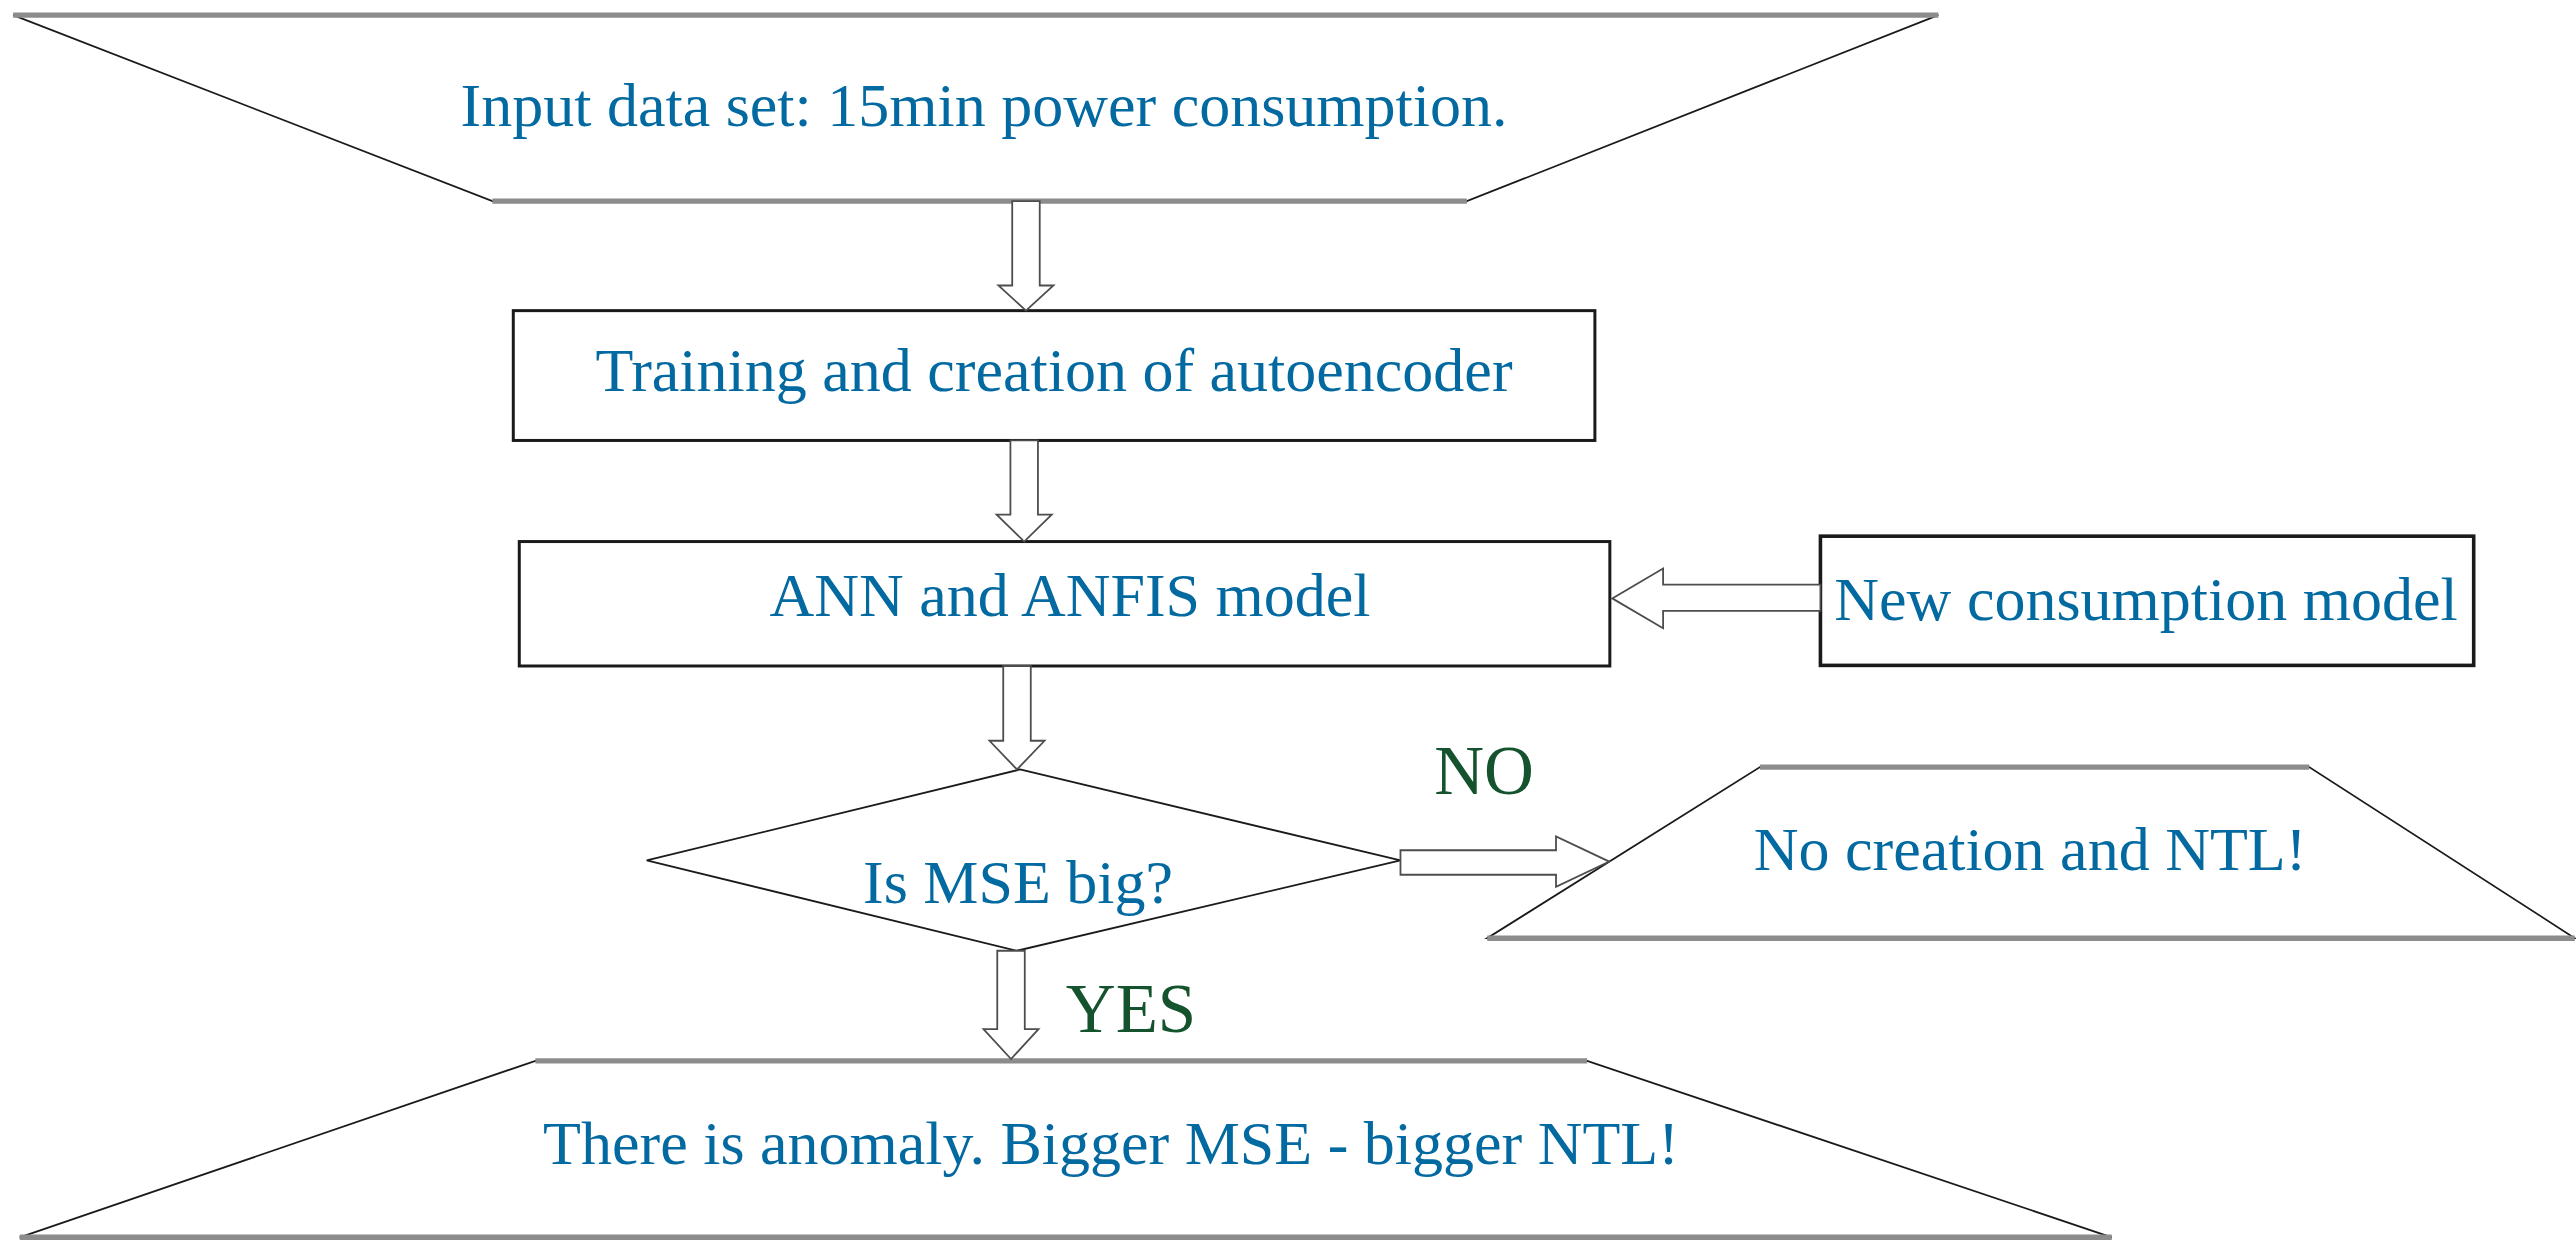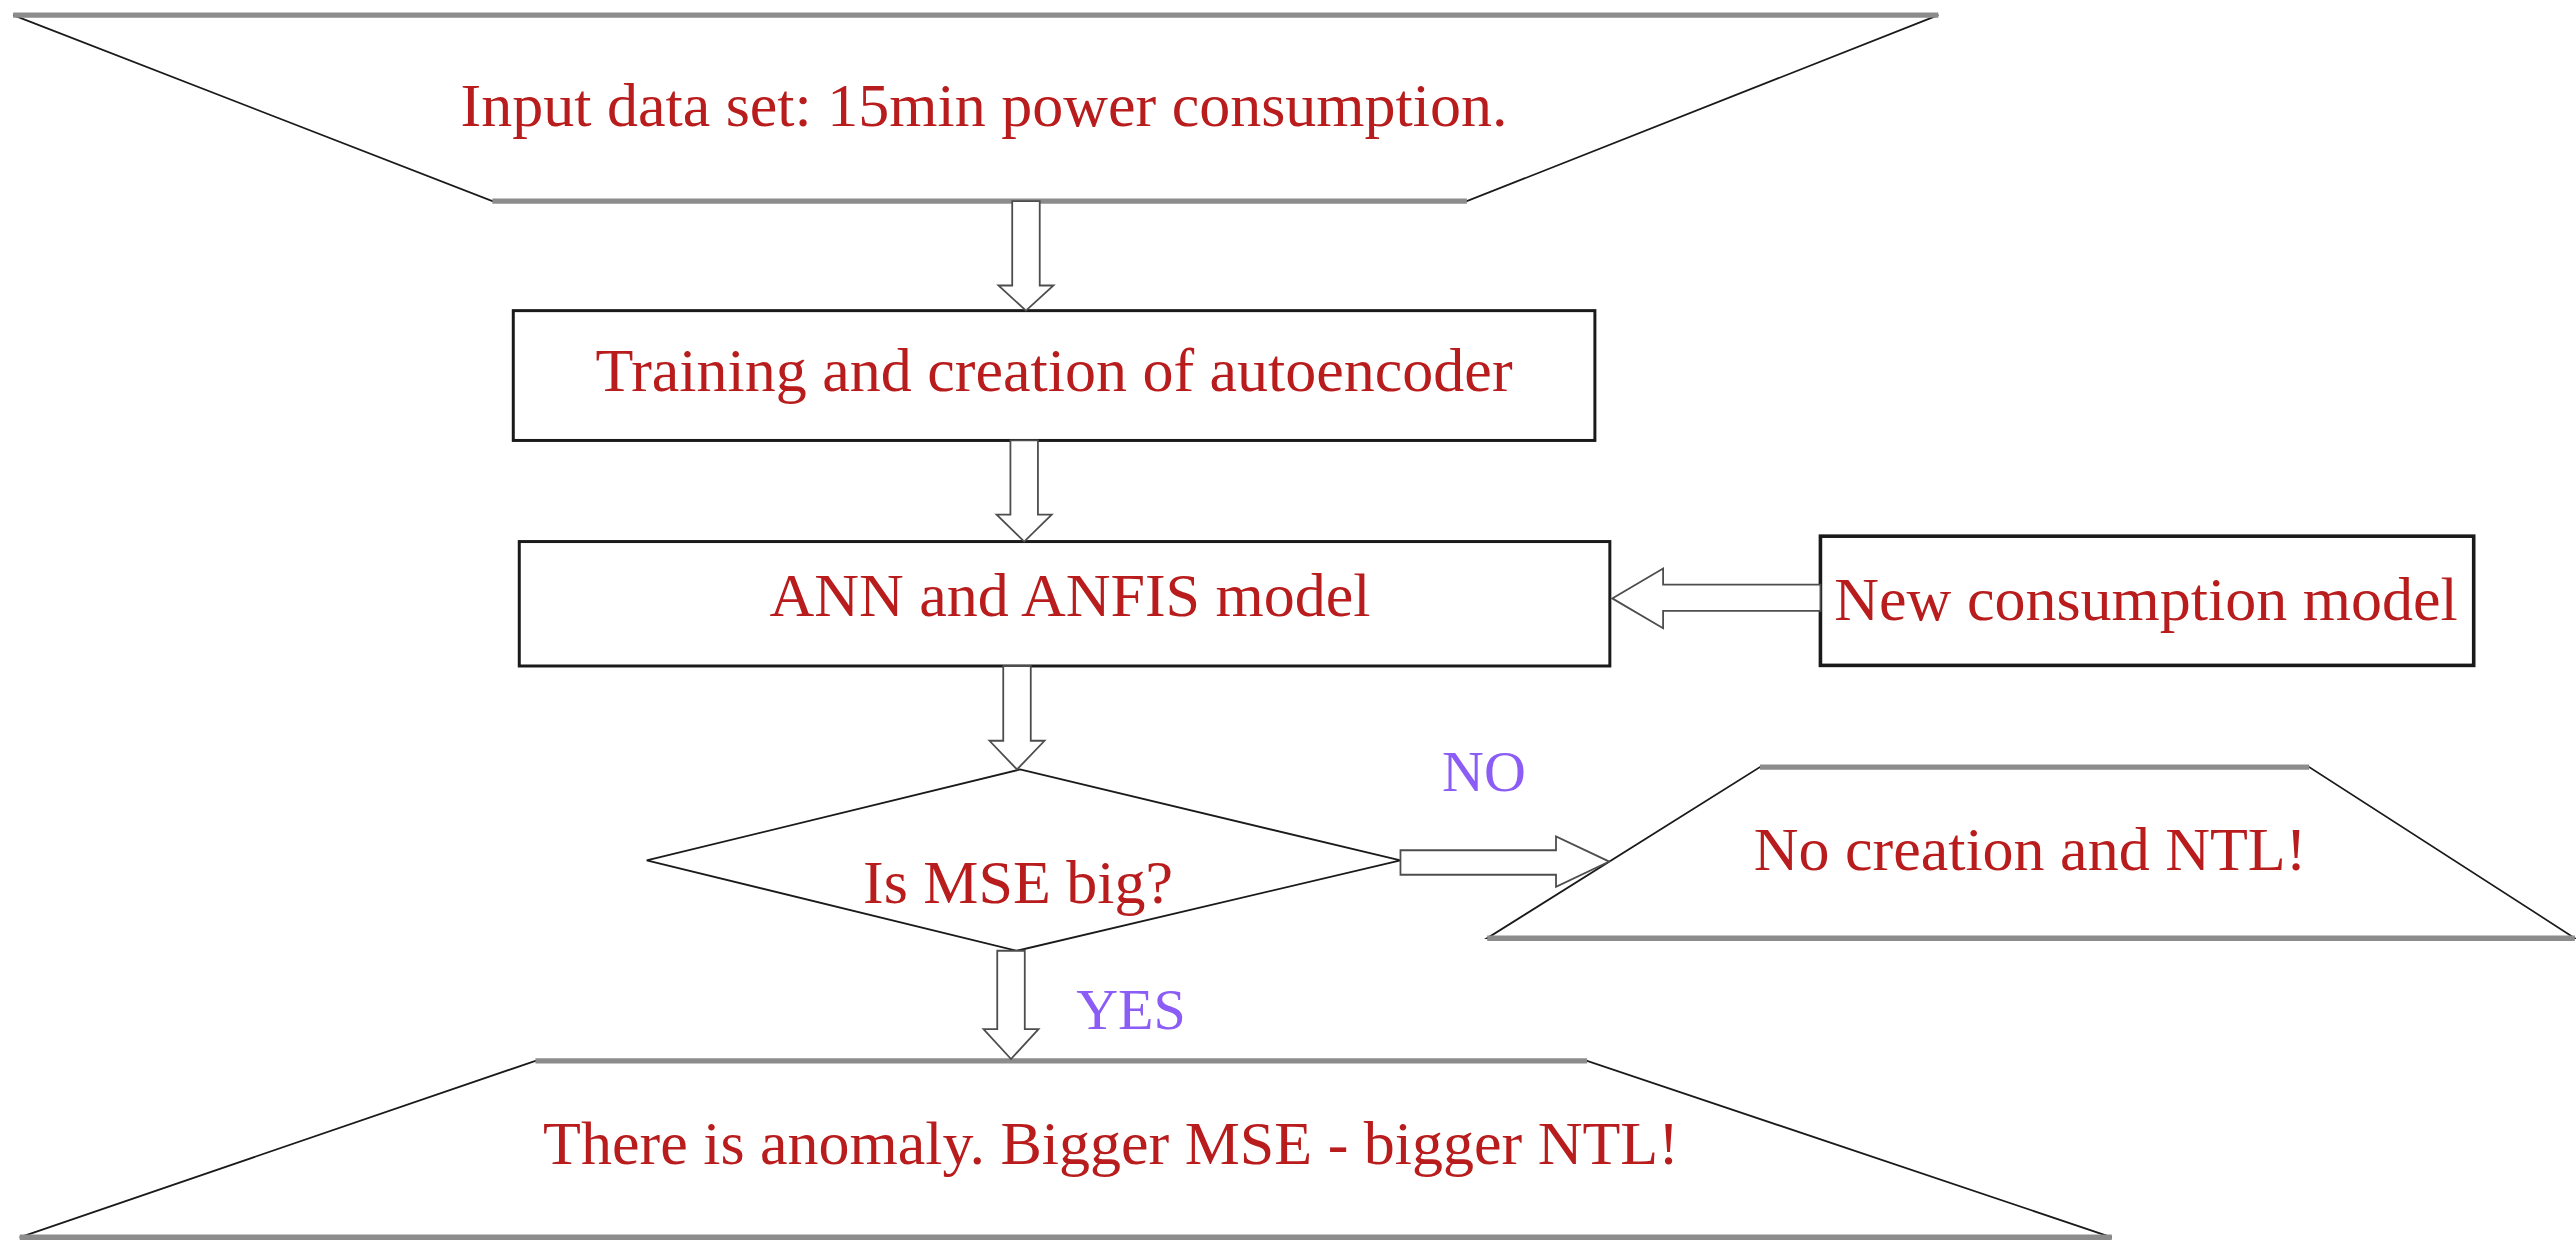--- a/index.html
+++ b/index.html
@@ -18,30 +18,30 @@
   #shapes {
     position: absolute;
     left: 0;
     top: 0;
   }
   .node-label {
     position: absolute;
     transform: translate(-50%, -50%);
     white-space: nowrap;
     font-size: 62px;
-    color: #b91c1c;
+    color: #0369a1;
     line-height: 1.1;
     letter-spacing: 0px;
   }
   .branch-label {
     position: absolute;
     transform: translate(-50%, -50%);
     white-space: nowrap;
-    font-size: 58px;
-    color: #8b5cf6;
+    font-size: 69px;
+    color: #14532d;
     line-height: 1.1;
   }
 </style>
 </head>
 <body>
 
 <div id="canvas">
 
   <svg id="shapes" width="2576" height="1256" viewBox="0 0 4306 2099">
 

